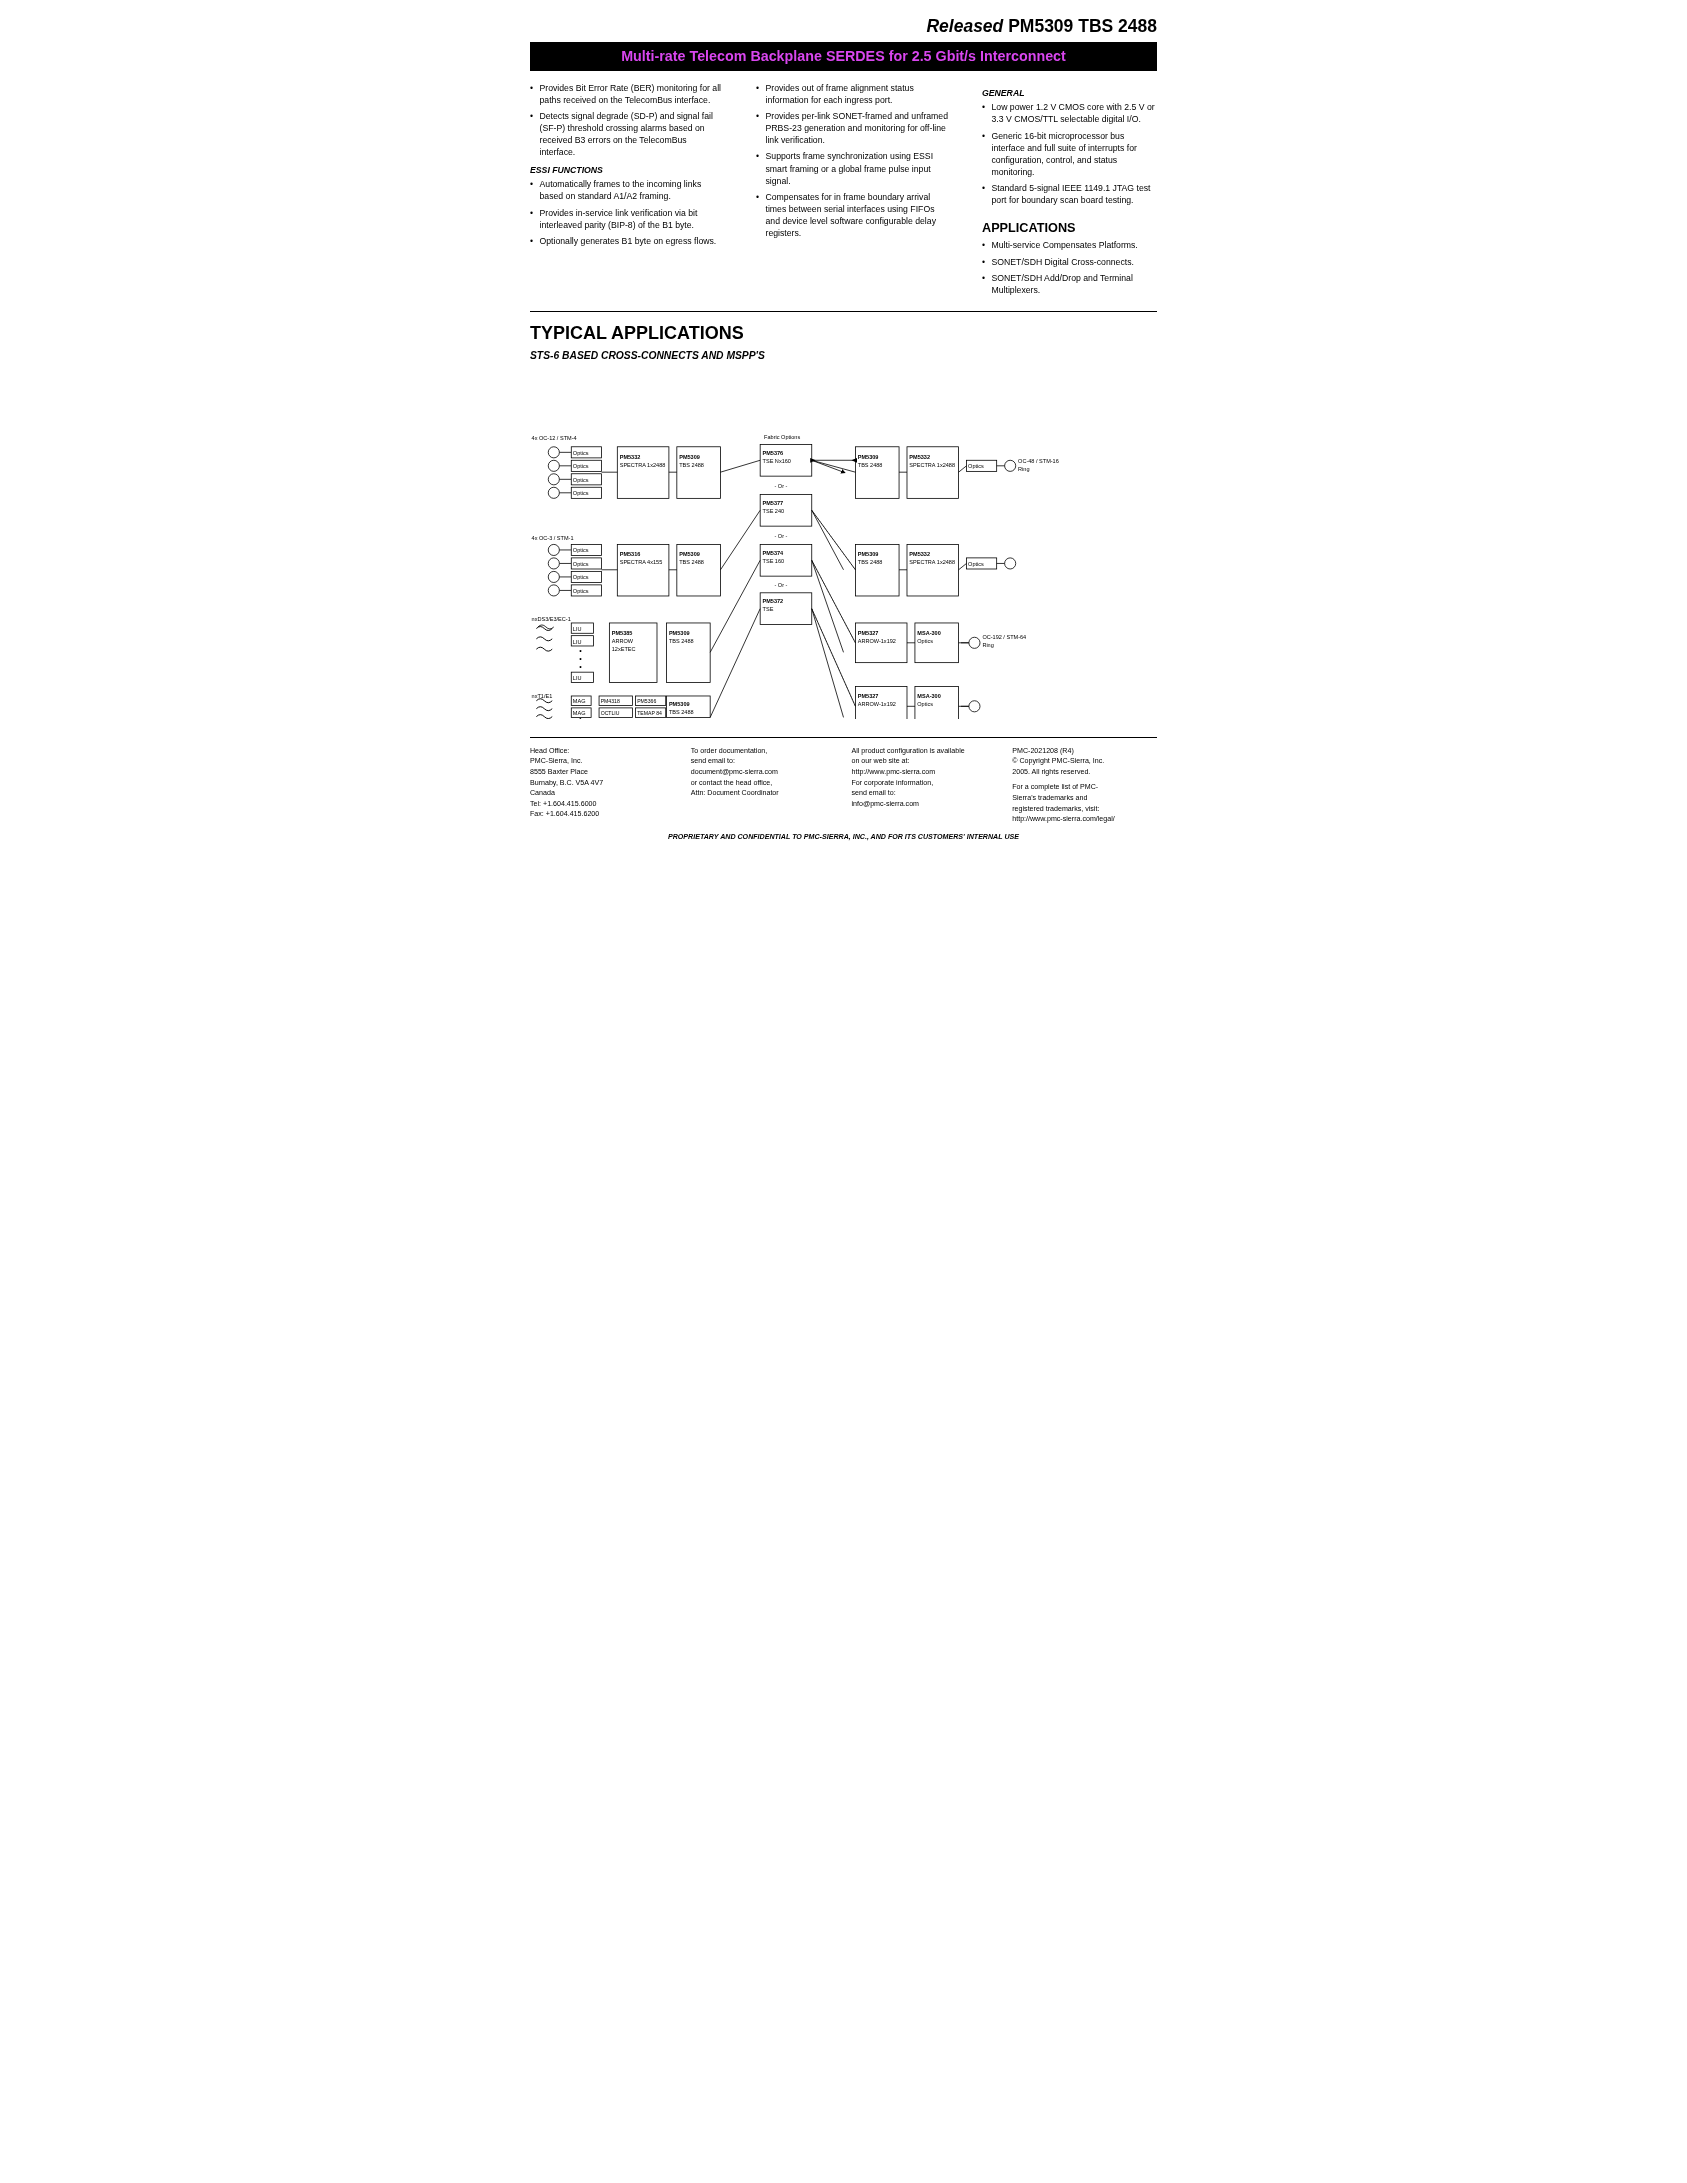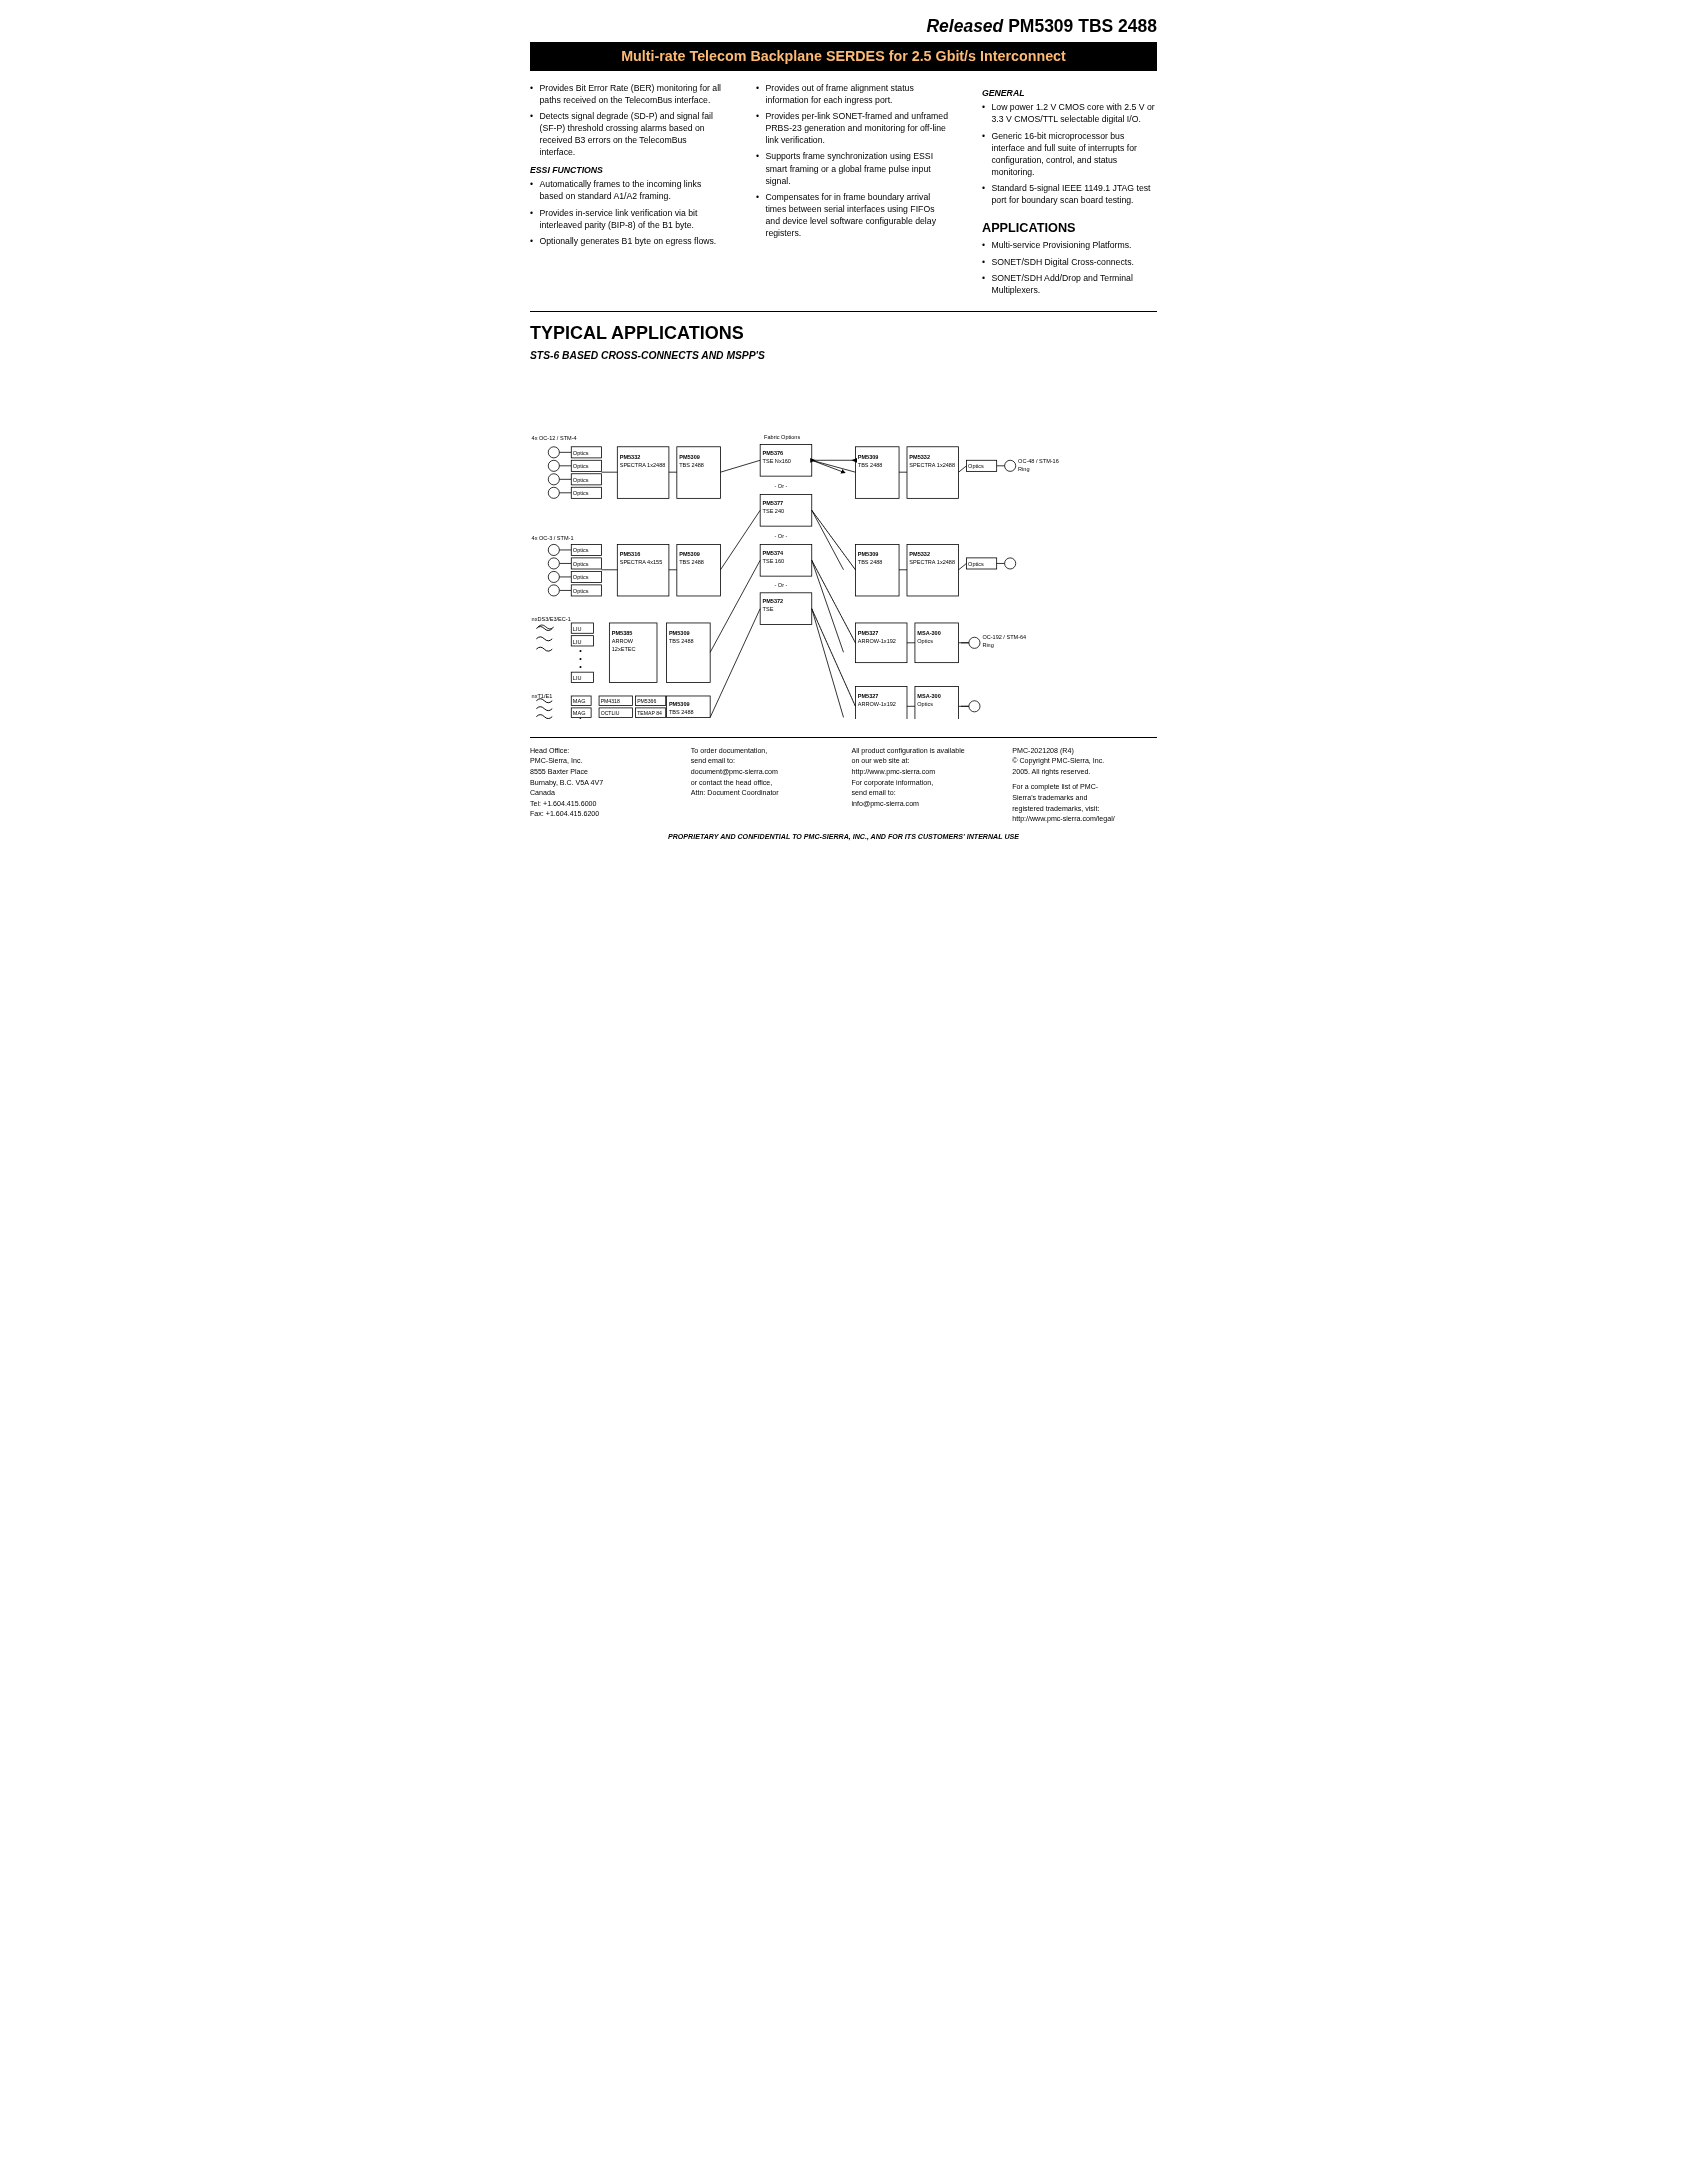--- a/index.html
+++ b/index.html
@@ -17,21 +17,21 @@
       font-size: 17.5px;
       font-weight: bold;
       margin-bottom: 4.8px;
       font-style: italic;
     }
     .page-title span.normal {
       font-style: normal;
     }
     .main-heading {
       background: #000;
-      color: #fdba74;
+      color: #d946ef;
       font-size: 14.3px;
       font-weight: bold;
       text-align: center;
       padding: 6.4px 9.5px;
       margin-bottom: 11px;
     }
     .top-content {
       display: flex;
       gap: 32px;
       margin-bottom: 11px;
@@ -159,21 +159,21 @@
 
   <div class="col-right">
     <div class="section-title">GENERAL</div>
     <ul class="bullet-list">
       <li>Low power 1.2 V CMOS core with 2.5 V or 3.3 V CMOS/TTL selectable digital I/O.</li>
       <li>Generic 16-bit microprocessor bus interface and full suite of interrupts for configuration, control, and status monitoring.</li>
       <li>Standard 5-signal IEEE 1149.1 JTAG test port for boundary scan board testing.</li>
     </ul>
     <div class="applications-title">APPLICATIONS</div>
     <ul class="bullet-list">
-      <li>Multi-service Provisioning Platforms.</li>
+      <li>Multi-service Compensates Platforms.</li>
       <li>SONET/SDH Digital Cross-connects.</li>
       <li>SONET/SDH Add/Drop and Terminal Multiplexers.</li>
     </ul>
   </div>
 </div>
 
 <hr class="divider">
 
 <div class="typical-apps-title">TYPICAL APPLICATIONS</div>
 <div class="sts-title">STS-6 BASED CROSS-CONNECTS AND MSPP'S</div>

